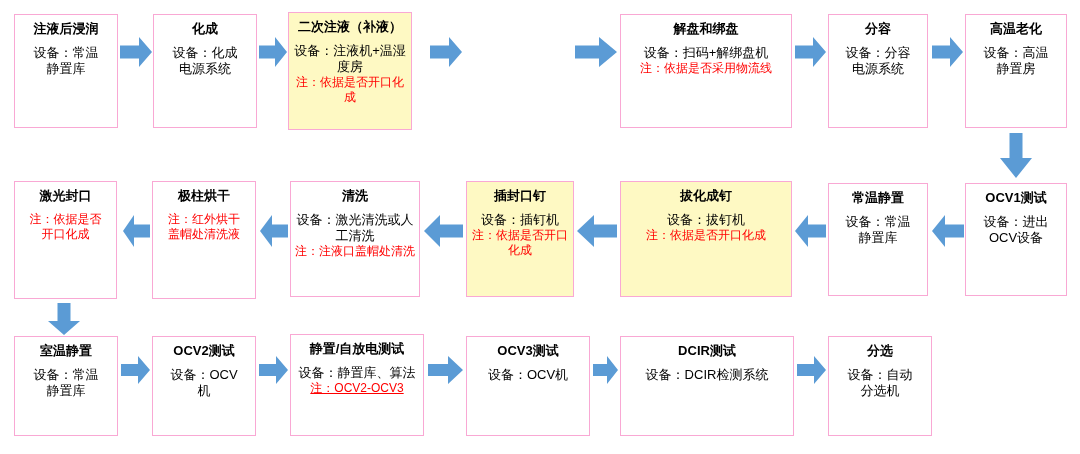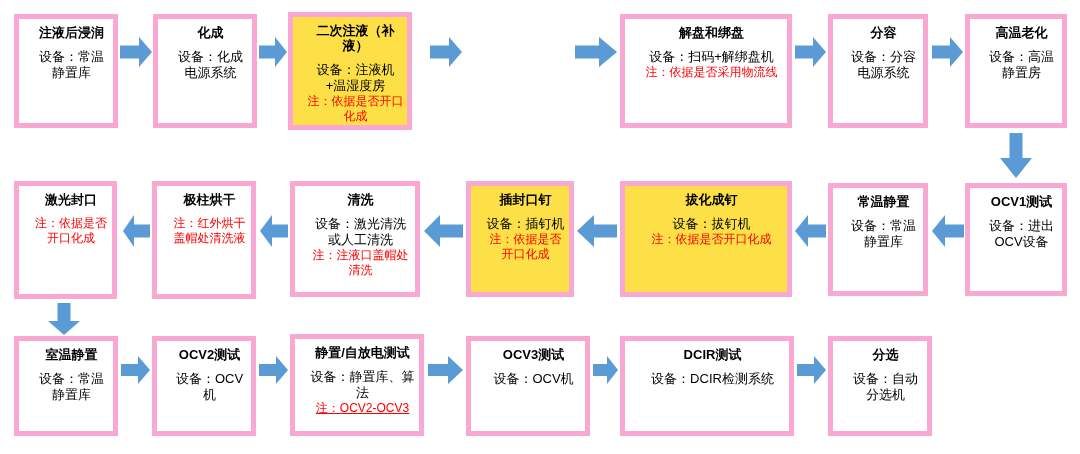--- a/index.html
+++ b/index.html
@@ -16,30 +16,30 @@
   }
   #canvas {
     position: absolute;
     left: 0; top: 0;
     width: 1080px;
     height: 454px;
   }
   .node {
     position: absolute;
     box-sizing: border-box;
-    border: 5px solid #f9a8d4;
+    border: 1px solid #f9a8d4;
     background: #FFFFFF;
     display: flex;
     flex-direction: column;
     justify-content: flex-start;
-    padding: 6px 3px 4px 14px;
+    padding: 6px 3px 4px 3px;
     overflow: visible;
   }
   .node.shaded {
-    background: #fde047;
+    background: #fef9c3;
   }
   .node .title {
     font-weight: bold;
     font-size: 13px;
     line-height: 15px;
     color: #000000;
     text-align: center;
     letter-spacing: 0px;
     width: 100%;
   }

